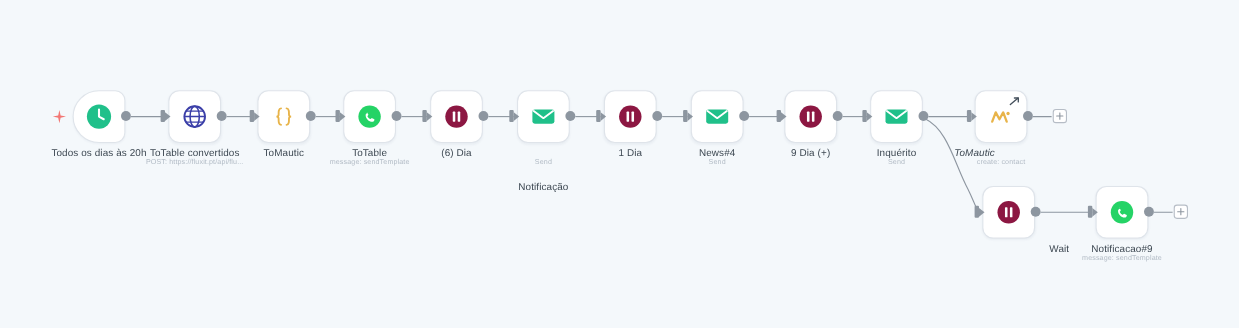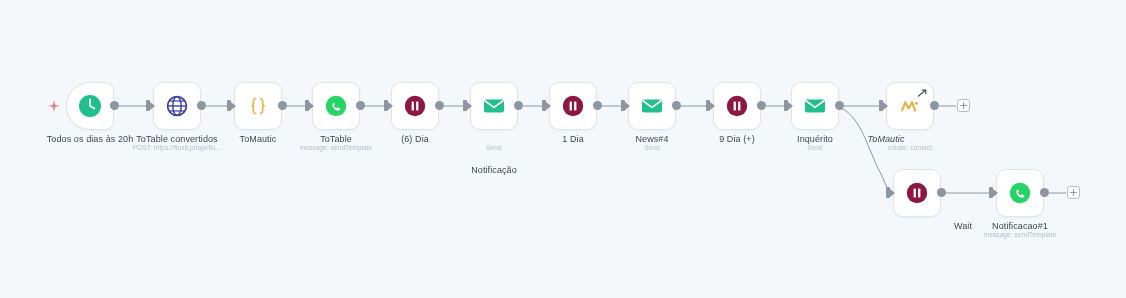--- a/index.html
+++ b/index.html
@@ -321,21 +321,21 @@
   <span class="port-in" style="left:989px; top:187px;"></span>
   <div class="node" style="left:996px; top:169px;">
     <span class="icon-wrap">
       <svg width="24" height="24" viewBox="0 0 24 24">
         <circle cx="12" cy="12" r="10.2" fill="#25d366"></circle>
         <path d="M9.4 7.9 c.35 0 .5.1.68.5 l.68 1.55 c.13.3.08.55-.1.78 l-.5.62 c-.15.18-.18.33-.07.55 .5 1 1.3 1.8 2.3 2.3 .22.11.37.08.55-.1 l.62-.5 c.23-.18.48-.23.78-.1 l1.55.68 c.4.18.5.33.5.68 0 1.1-.9 1.9-2 1.9 -3 0-6-3-6-6 0-1.1.8-2 1.9-2 z" fill="#ffffff"></path>
       </svg>
     </span>
   </div>
   <span class="port" style="left:1040px; top:188px;"></span>
-  <div class="label" style="left:970px; top:221px; width:100px;">Notificacao#1</div>
+  <div class="label" style="left:970px; top:221px; width:100px;">Notificacao#9</div>
   <div class="sublabel" style="left:970px; top:231px; width:100px;">message: sendTemplate</div>
 
   <div class="add-btn" style="left:1067px; top:186px;">
     <svg width="7" height="7" viewBox="0 0 7 7">
       <path d="M3.5 0.6 L3.5 6.4 M0.6 3.5 L6.4 3.5" stroke="#8d96a0" stroke-width="1" stroke-linecap="round"></path>
     </svg>
   </div>
 
 </div>
 

